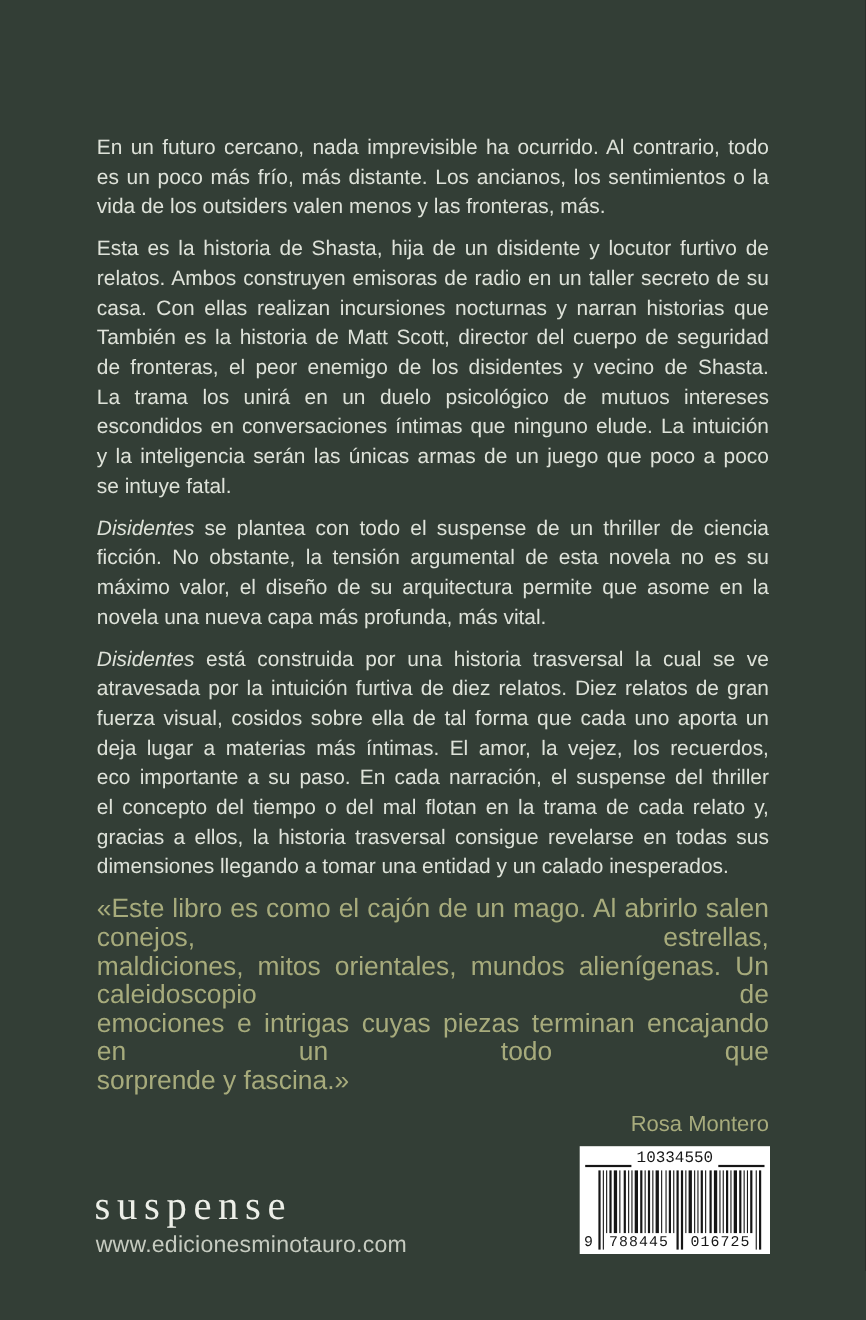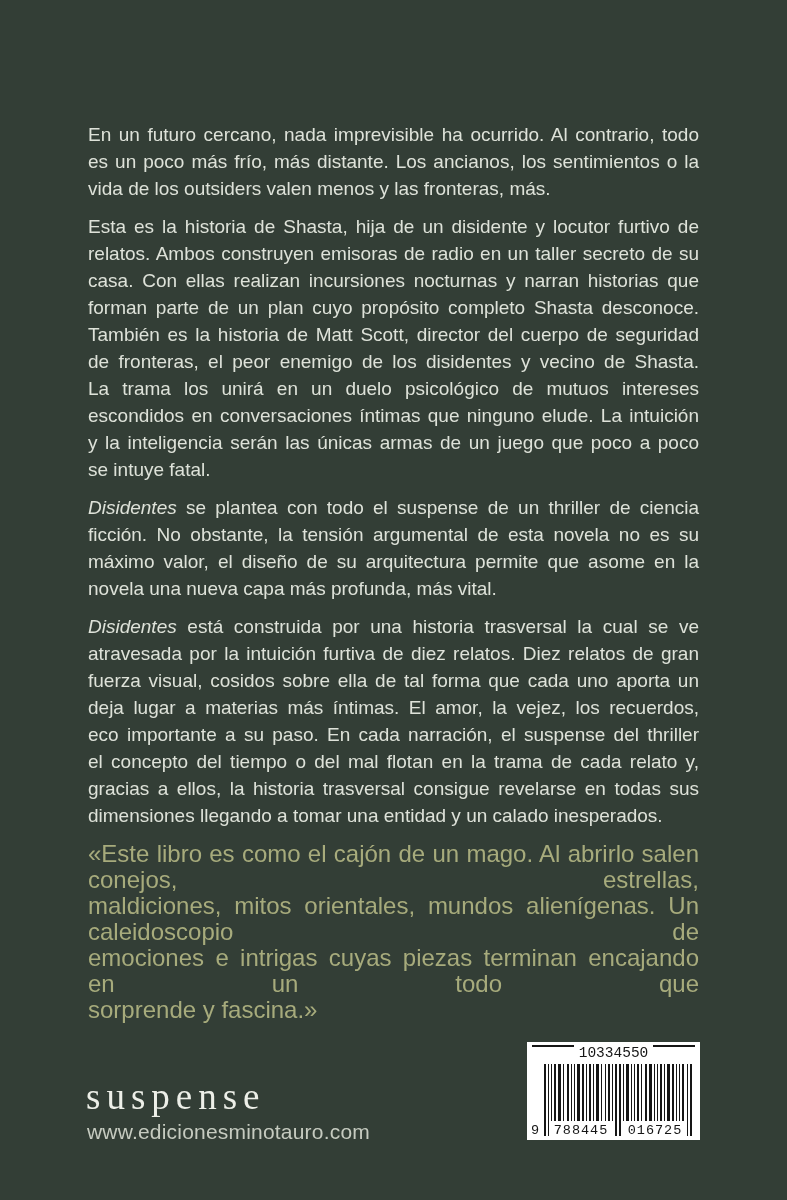--- a/index.html
+++ b/index.html
@@ -55,21 +55,21 @@
   }
   .barcode{
     position:absolute;left:527px;top:1042px;
     width:173px;height:98px;
     background:var(--barcode-background);
     color:var(--barcode-ink);
     box-sizing:border-box;
   }
   .bc-top{
     position:absolute;top:3px;left:5px;right:5px;height:16px;
-    display:flex;align-items:flex-start;gap:5px;
+    display:flex;align-items:flex-end;gap:5px;
     font-family:"Liberation Mono",monospace;
     font-size:14.5px;line-height:16px;
     justify-content:center;
   }
   .bc-top::before,.bc-top::after{
     content:"";flex:1;height:2px;background:var(--barcode-ink);
   }
   .bc-bars{
     position:absolute;left:17px;right:8px;top:22px;bottom:4px;
     display:flex;justify-content:space-between;align-items:stretch;
@@ -94,21 +94,20 @@
     <div id="paragraphs">
         <div class="para">
           <div class="line"><span>En un futuro cercano, nada imprevisible ha ocurrido. Al contrario, todo</span></div>
           <div class="line"><span>es un poco más frío, más distante. Los ancianos, los sentimientos o la</span></div>
           <div class="line last"><span>vida de los outsiders valen menos y las fronteras, más.</span></div>
         </div>
         <div class="para">
           <div class="line"><span>Esta es la historia de Shasta, hija de un disidente y locutor furtivo de</span></div>
           <div class="line"><span>relatos. Ambos construyen emisoras de radio en un taller secreto de su</span></div>
           <div class="line"><span>casa. Con ellas realizan incursiones nocturnas y narran historias que</span></div>
-          <div class="line"><span>forman parte de un plan cuyo propósito completo Shasta desconoce.</span></div>
           <div class="line"><span>También es la historia de Matt Scott, director del cuerpo de seguridad</span></div>
           <div class="line"><span>de fronteras, el peor enemigo de los disidentes y vecino de Shasta.</span></div>
           <div class="line"><span>La trama los unirá en un duelo psicológico de mutuos intereses</span></div>
           <div class="line"><span>escondidos en conversaciones íntimas que ninguno elude. La intuición</span></div>
           <div class="line"><span>y la inteligencia serán las únicas armas de un juego que poco a poco</span></div>
           <div class="line last"><span>se intuye fatal.</span></div>
         </div>
         <div class="para">
           <div class="line"><em>Disidentes</em><span> se plantea con todo el suspense de un thriller de ciencia</span></div>
           <div class="line"><span>ficción. No obstante, la tensión argumental de esta novela no es su</span></div>

